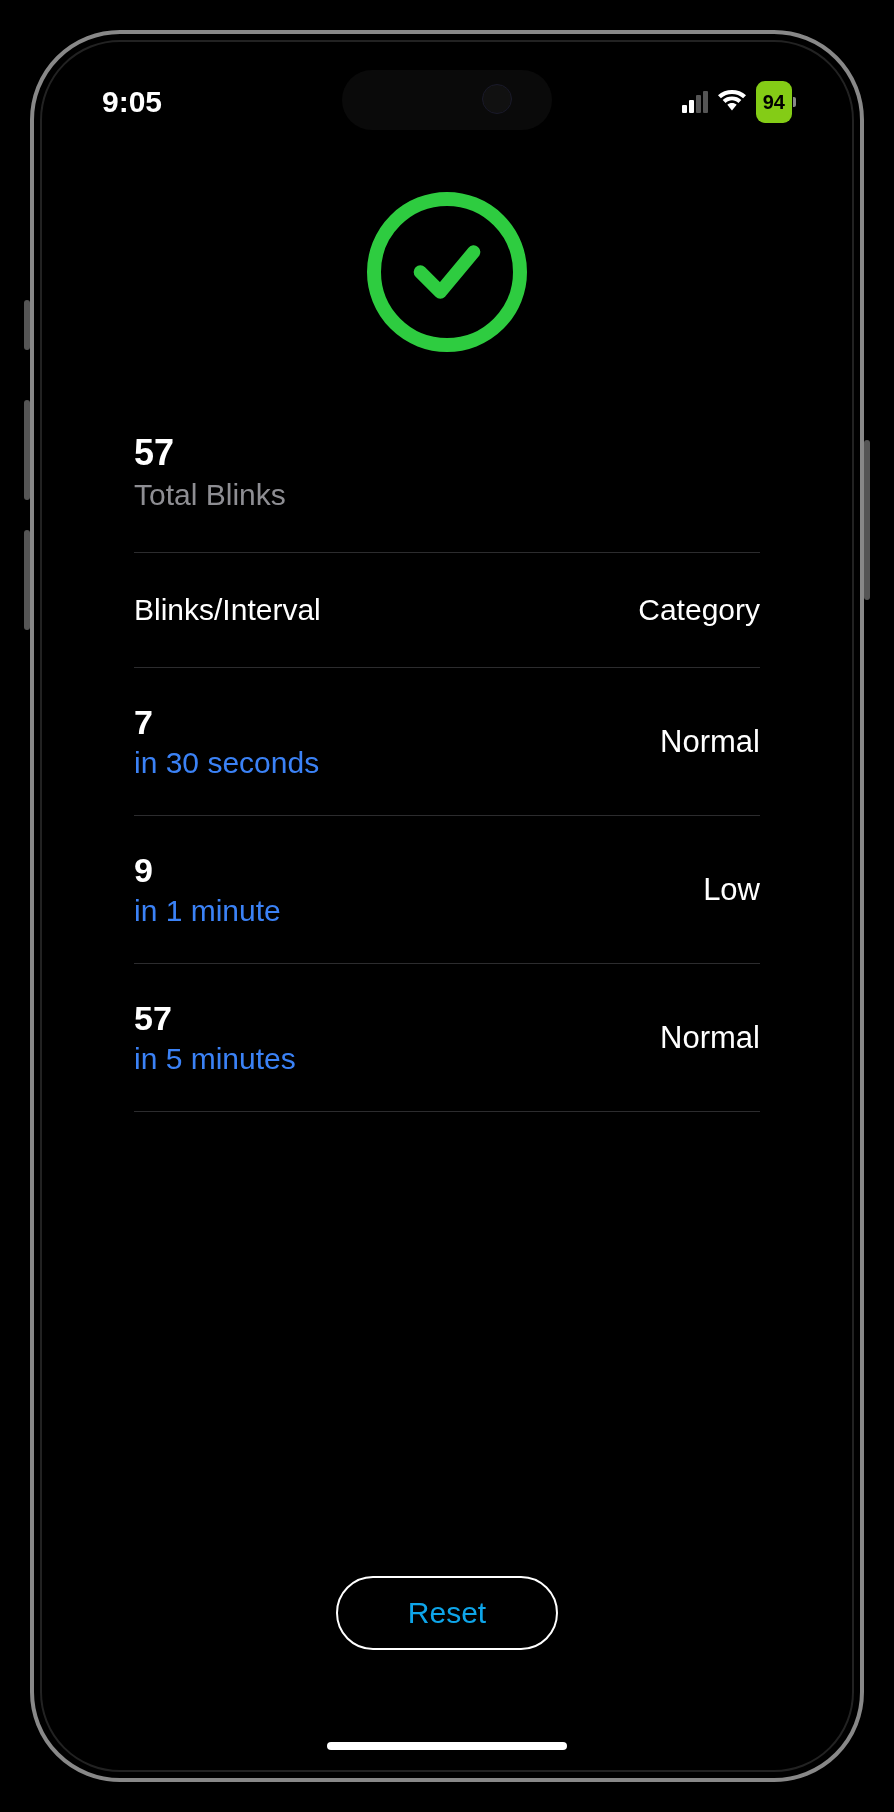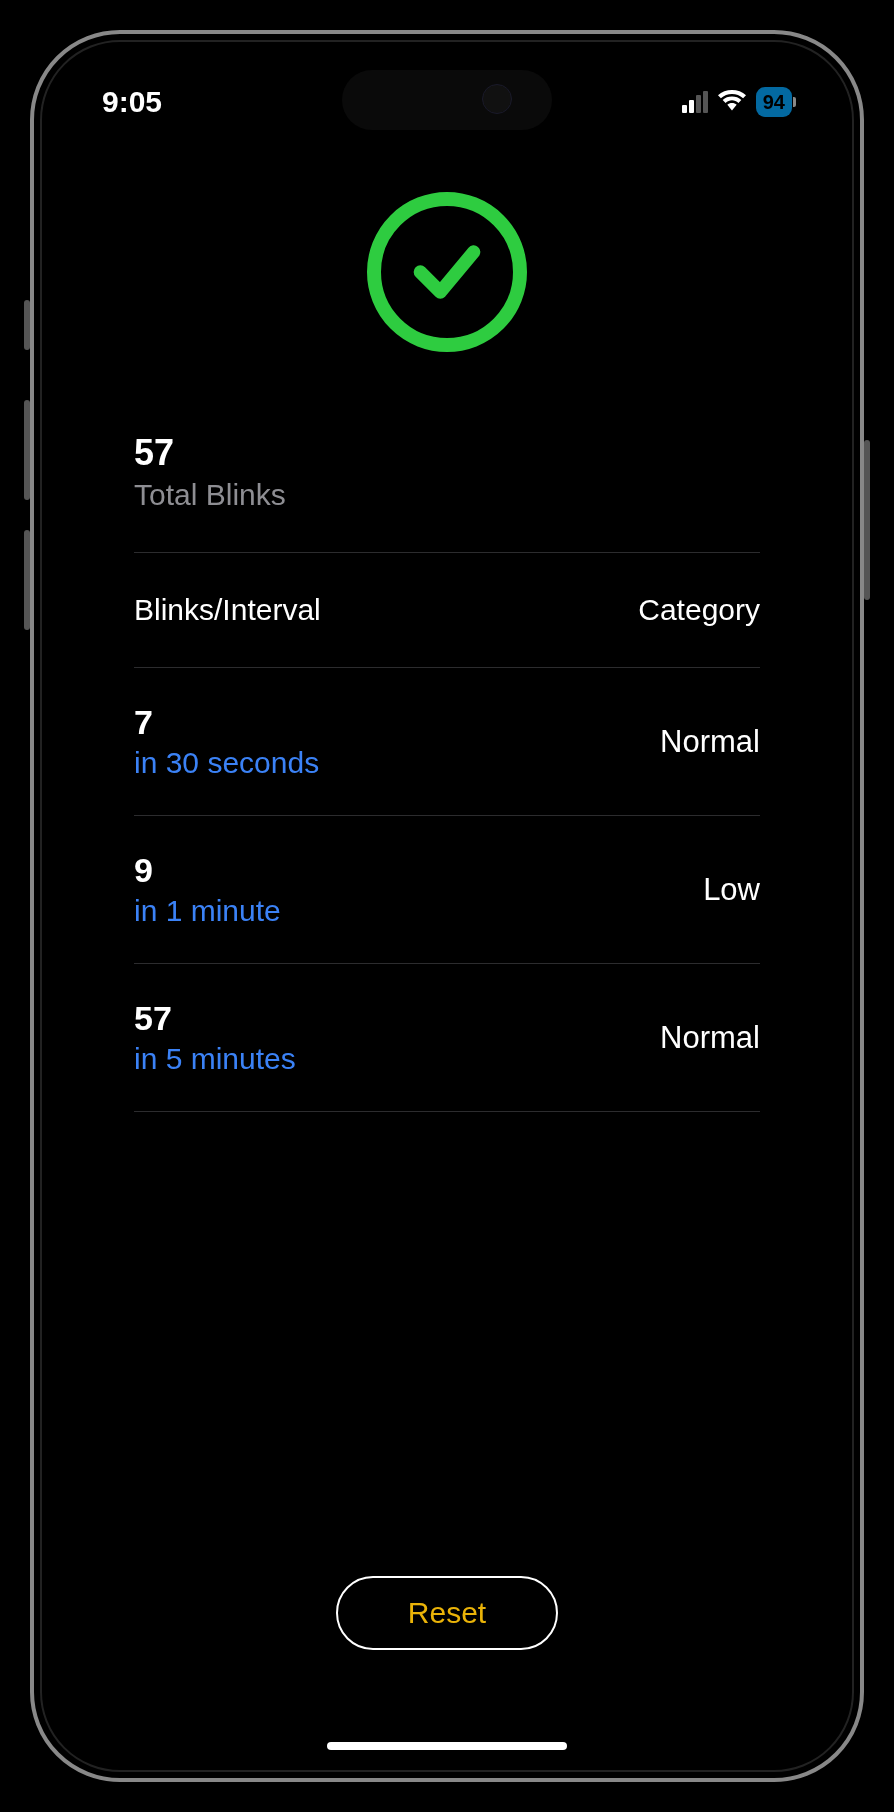--- a/index.html
+++ b/index.html
@@ -119,24 +119,24 @@
     .signal-bars span:nth-child(1) { height: 8px; }
     .signal-bars span:nth-child(2) { height: 13px; }
     .signal-bars span:nth-child(3) { height: 18px; background: #555; }
     .signal-bars span:nth-child(4) { height: 22px; background: #555; }
     
     .wifi-icon svg { width: 28px; height: 22px; }
     
     .battery {
       display: flex;
       align-items: center;
-      background: #0369a1;
+      background: #84cc16;
       border-radius: 9px;
       padding: 2px 7px;
-      height: 30px;
+      height: 42px;
       position: relative;
     }
     .battery-text {
       color: #000;
       font-size: 20px;
       font-weight: 700;
     }
     .battery-tip {
       position: absolute;
       right: -4px;
@@ -276,21 +276,21 @@
       bottom: 120px;
       left: 0;
       right: 0;
       display: flex;
       justify-content: center;
     }
     
     .reset-button {
       background: transparent;
       border: 2px solid #fff;
-      color: #eab308;
+      color: #0ea5e9;
       font-size: 30px;
       font-weight: 400;
       padding: 18px 70px;
       border-radius: 40px;
       cursor: pointer;
       font-family: inherit;
     }
     
     .home-indicator {
       position: absolute;

